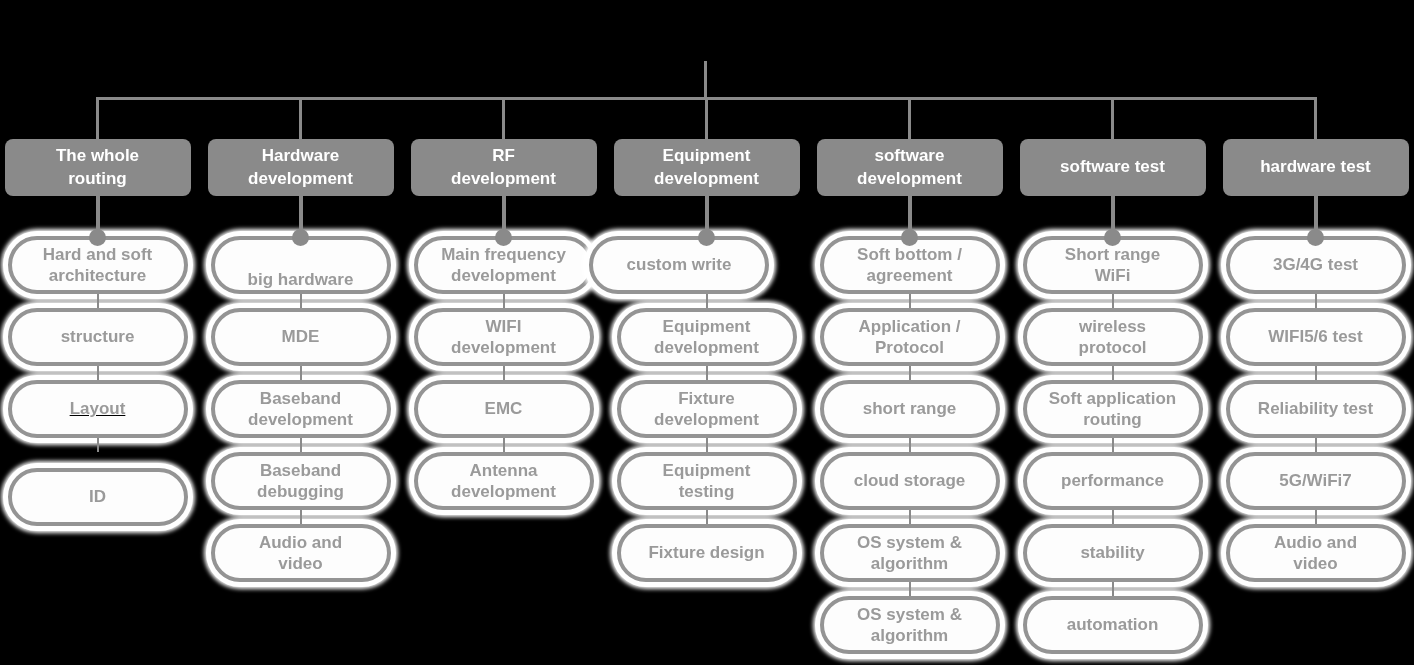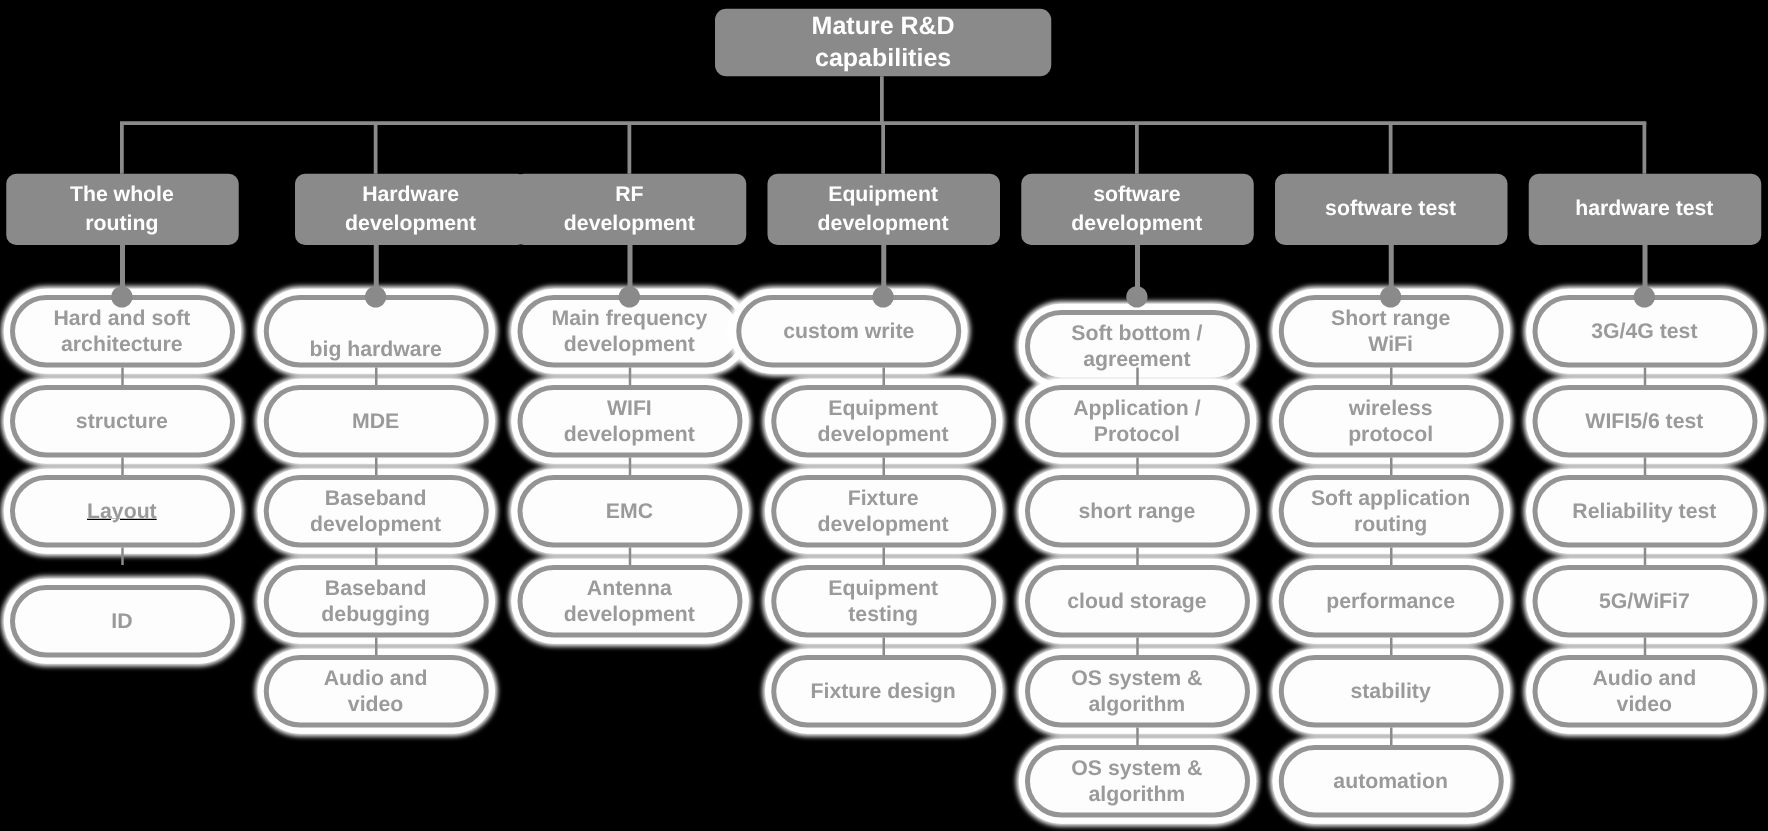--- a/index.html
+++ b/index.html
@@ -39,22 +39,20 @@
   .connector{position:absolute;background:var(--line);z-index:3;}
   .dot{
     position:absolute;width:17px;height:17px;border-radius:50%;
     background:var(--line);z-index:4;
   }
 </style>
 </head>
 <body>
 
 <div id="stage">
-  <div class="root-box">Mature R&amp;D
-capabilities</div>
   <div class="tree-line" style="left:704px;top:61px;width:3px;height:37px;"></div>
   <div class="tree-line" style="left:96px;top:97px;width:1221px;height:3px;"></div>
   <div id="columns">
       <div class="tree-line" style="left: 96px; top: 98px; width: 3px; height: 41px;"></div>
       <div class="col-header" style="left: 4.5px; top: 139px;">The whole
 routing</div>
       <div class="connector" style="left: 95.5px; top: 196px; width: 4px; height: 44px;"></div>
       <div class="dot" style="left: 89px; top: 229px;"></div>
       <div class="pill" style="left: 7.5px; top: 236px;">
         <span class="pill-label">Hard and soft
@@ -66,21 +64,21 @@
       </div>
       <div class="connector" style="left: 96.5px; top: 366px; width: 2px; height: 14px;"></div>
       <div class="pill" style="left: 7.5px; top: 380px; text-decoration: underline;">
         <span class="pill-label">Layout</span>
       </div>
       <div class="connector" style="left: 96.5px; top: 438px; width: 2px; height: 14px;"></div>
       <div class="pill" style="left: 7.5px; top: 468px; justify-content: center;">
         <span class="pill-label">ID</span>
       </div>
       <div class="tree-line" style="left: 299px; top: 98px; width: 3px; height: 41px;"></div>
-      <div class="col-header" style="left: 207.5px; top: 139px; margin-left: 28px;">Hardware
+      <div class="col-header" style="left: 207.5px; top: 139px;">Hardware
 development</div>
       <div class="connector" style="left: 298.5px; top: 196px; width: 4px; height: 44px;"></div>
       <div class="dot" style="left: 292px; top: 229px;"></div>
       <div class="pill" style="left: 210.5px; top: 236px; align-items: flex-end;">
         <span class="pill-label">big hardware</span>
       </div>
       <div class="connector" style="left: 299.5px; top: 294px; width: 2px; height: 14px;"></div>
       <div class="pill" style="left: 210.5px; top: 308px;">
         <span class="pill-label">MDE</span>
       </div>
@@ -147,21 +145,21 @@
       </div>
       <div class="connector" style="left: 705.5px; top: 510px; width: 2px; height: 14px;"></div>
       <div class="pill" style="left: 616.5px; top: 524px;">
         <span class="pill-label">Fixture design</span>
       </div>
       <div class="tree-line" style="left: 908px; top: 98px; width: 3px; height: 41px;"></div>
       <div class="col-header" style="left: 816.5px; top: 139px;">software
 development</div>
       <div class="connector" style="left: 907.5px; top: 196px; width: 4px; height: 44px;"></div>
       <div class="dot" style="left: 901px; top: 229px;"></div>
-      <div class="pill" style="left: 819.5px; top: 248px;">
+      <div class="pill" style="left: 819.5px; top: 236px;">
         <span class="pill-label">Soft bottom /
 agreement</span>
       </div>
       <div class="connector" style="left: 908.5px; top: 294px; width: 2px; height: 14px;"></div>
       <div class="pill" style="left: 819.5px; top: 308px;">
         <span class="pill-label">Application /
 Protocol</span>
       </div>
       <div class="connector" style="left: 908.5px; top: 366px; width: 2px; height: 14px;"></div>
       <div class="pill" style="left: 819.5px; top: 380px;">

